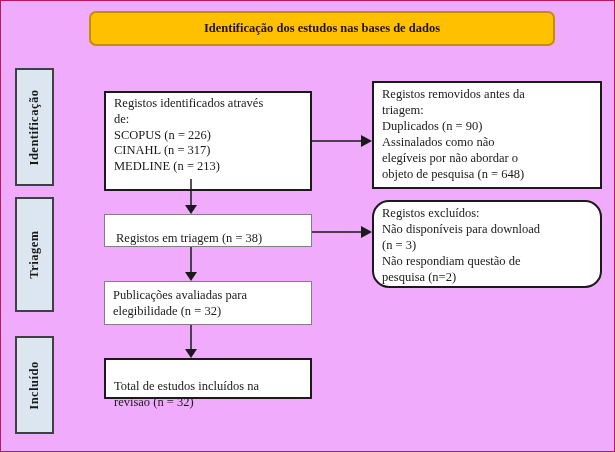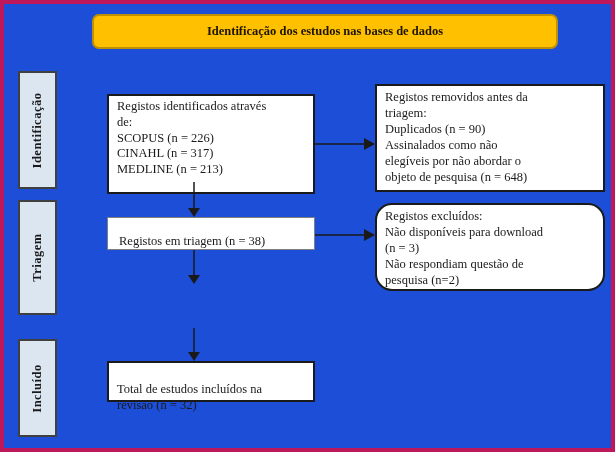--- a/index.html
+++ b/index.html
@@ -2,22 +2,22 @@
 <html style="--header-fill: #FFC000; --header-border: #BF9000; --stage-fill: #dce6f1; --stage-border: #404040; --box-border-dark: #1a1a1a; --box-border-gray: #808080; --arrow: #1a1a1a;"><head>
 <meta charset="utf-8">
 <style>
   html, body { margin: 0; padding: 0; background: #ffffff; }
   * { box-sizing: border-box; }
 
   .canvas {
     position: relative;
     width: 615px;
     height: 452px;
-    background: #1d4ed8;
-    border: 4px solid #be185d;
+    background: #f0abfc;
+    border: 1px solid #be185d;
     font-family: "Liberation Serif", "DejaVu Serif", serif;
     color: #1a1a1a;
     overflow: hidden;
     text-decoration: underline;
   }
 
   
   .title-box {
     position: absolute;
     left: 88px; top: 10px;
@@ -117,20 +117,24 @@
   </div>
 
   <div class="box box-excluded border-dark">
     <span>Registos excluídos:
 Não disponíveis para download
 (n = 3)
 Não respondiam questão de
 pesquisa (n=2)</span>
   </div>
 
+  <div class="box box-assessed border-gray">
+    <span>Publicações avaliadas para
+elegibilidade (n = 32)</span>
+  </div>
 
   <div class="box box-included border-dark">
     <span>Total de estudos incluídos na
 revisão (n = 32)</span>
   </div>
 
   <svg class="arrows" width="615" height="452" viewBox="0 0 615 452">
 
     <g>
       <line x1="311" y1="140" x2="361" y2="140" stroke="var(--arrow, #1a1a1a)" stroke-width="1.5"></line>

